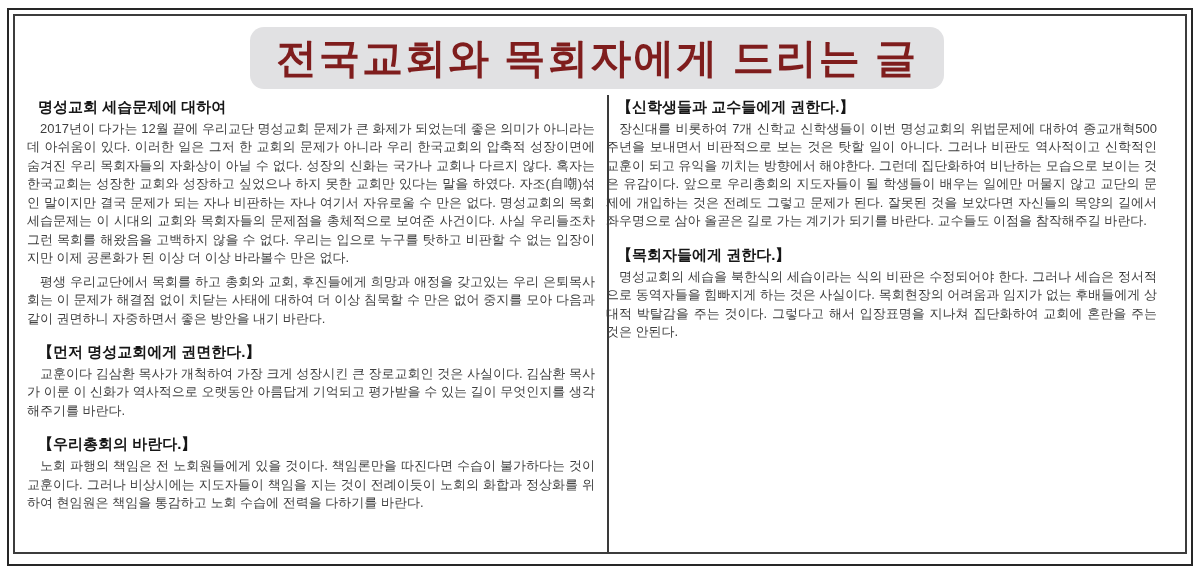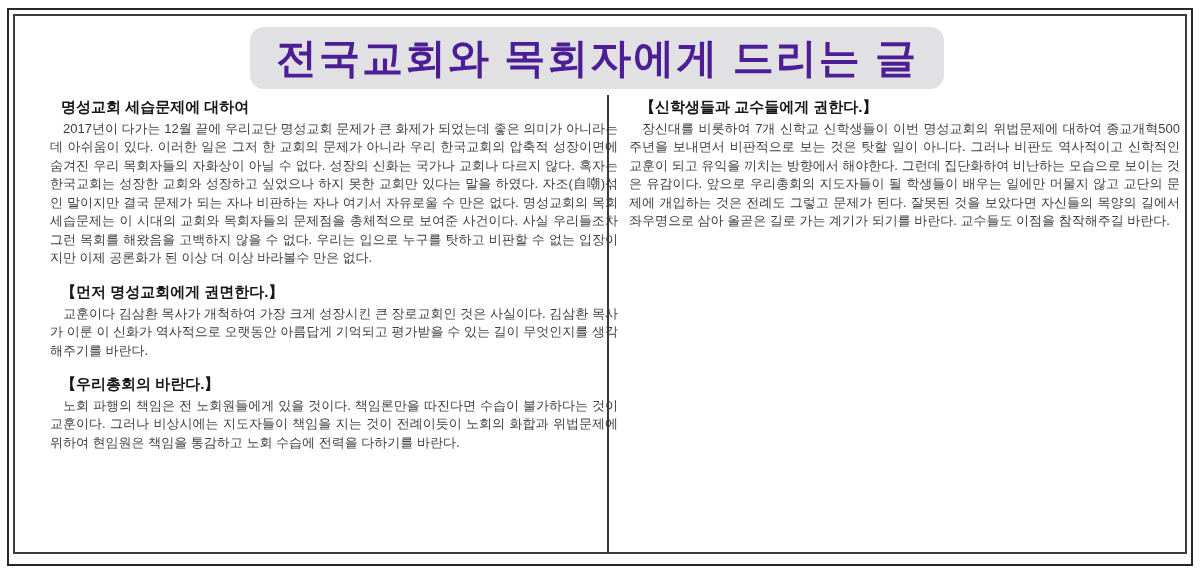--- a/index.html
+++ b/index.html
@@ -8,23 +8,23 @@
     font-family:"Liberation Sans","DejaVu Sans",sans-serif;
   }
   .frame-outer{position:absolute;left:7px;top:8px;right:7px;bottom:4px;border:2px solid #262626;}
   .frame-inner{position:absolute;left:13px;top:14px;right:13px;bottom:16px;border:2px solid #3c3c3c;}
   .title-box{
     position:absolute;left:250px;top:27px;width:694px;height:62px;
     background:#e1e1e3;border-radius:14px;
     display:flex;align-items:center;justify-content:center;
   }
   .title-text{
-    font-size:41px;font-weight:900;color:#4c1d95;letter-spacing:2px;white-space:nowrap;
+    font-size:41px;font-weight:900;color:#7f1d1d;letter-spacing:2px;white-space:nowrap;
   }
-  .col{position:absolute;top:98px;margin-left:23px;}
+  .col{position:absolute;top:98px;}
   .col-left{left:27px;width:568px;}
   .col-right{left:606px;width:551px;}
   .col-divider{position:absolute;left:607px;top:95px;height:457px;width:2px;background:#3a3a3a;}
   .body-text{
     font-size:13px;line-height:1.42;color:#3e3e3e;
     text-align:justify;word-break:break-all;margin:0;text-indent:1em;
   }
   .doc-heading{
     font-size:15px;font-weight:700;color:#161616;margin:0 0 3px 0;padding-left:11px;
   }
@@ -43,38 +43,43 @@
 
   <div class="title-box">
     <span class="title-text">전국교회와 목회자에게 드리는 글</span>
   </div>
 
   <div class="col-divider"></div>
 
   <div class="col col-left">
     <div class="doc-heading">명성교회 세습문제에 대하여</div>
     <p class="body-text">2017년이 다가는 12월 끝에 우리교단 명성교회 문제가 큰 화제가 되었는데 좋은 의미가 아니라는데 아쉬움이 있다. 이러한 일은 그저 한 교회의 문제가 아니라 우리 한국교회의 압축적 성장이면에 숨겨진 우리 목회자들의 자화상이 아닐 수 없다. 성장의 신화는 국가나 교회나 다르지 않다. 혹자는 한국교회는 성장한 교회와 성장하고 싶었으나 하지 못한 교회만 있다는 말을 하였다. 자조(自嘲)섞인 말이지만 결국 문제가 되는 자나 비판하는 자나 여기서 자유로울 수 만은 없다. 명성교회의 목회세습문제는 이 시대의 교회와 목회자들의 문제점을 총체적으로 보여준 사건이다. 사실 우리들조차 그런 목회를 해왔음을 고백하지 않을 수 없다. 우리는 입으로 누구를 탓하고 비판할 수 없는 입장이지만 이제 공론화가 된 이상 더 이상 바라볼수 만은 없다.</p>
+    <p class="body-text para-gap">평생 우리교단에서 목회를 하고 총회와 교회, 후진들에게 희망과 애정을 갖고있는 우리 은퇴목사회는 이 문제가 해결점 없이 치닫는 사태에 대하여 더 이상 침묵할 수 만은 없어 중지를 모아 다음과 같이 권면하니 자중하면서 좋은 방안을 내기 바란다.</p>
 
     <div class="section">
       <div class="doc-heading">【먼저 명성교회에게 권면한다.】</div>
       <p class="body-text">교훈이다 김삼환 목사가 개척하여 가장 크게 성장시킨 큰 장로교회인 것은 사실이다. 김삼환 목사가 이룬 이 신화가 역사적으로 오랫동안 아름답게 기억되고 평가받을 수 있는 길이 무엇인지를 생각해주기를 바란다.</p>
     </div>
 
     <div class="section">
       <div class="doc-heading">【우리총회의 바란다.】</div>
-      <p class="body-text">노회 파행의 책임은 전 노회원들에게 있을 것이다. 책임론만을 따진다면 수습이 불가하다는 것이 교훈이다. 그러나 비상시에는 지도자들이 책임을 지는 것이 전례이듯이 노회의 화합과 위법문제에 위하여 현임원은 책임을 통감하고 노회 수습에 전력을 다하기를 바란다.</p>
+      <p class="body-text">노회 파행의 책임은 전 노회원들에게 있을 것이다. 책임론만을 따진다면 수습이 불가하다는 것이 교훈이다. 그러나 비상시에는 지도자들이 책임을 지는 것이 전례이듯이 노회의 화합과 정상화를 위하여 현임원은 책임을 통감하고 노회 수습에 전력을 다하기를 바란다.</p>
     </div>
 
   </div>
 
   <div class="col col-right">
     <div>
       <div class="doc-heading">【신학생들과 교수들에게 권한다.】</div>
       <p class="body-text">장신대를 비롯하여 7개 신학교 신학생들이 이번 명성교회의 위법문제에 대하여 종교개혁500주년을 보내면서 비판적으로 보는 것은 탓할 일이 아니다. 그러나 비판도 역사적이고 신학적인 교훈이 되고 유익을 끼치는 방향에서 해야한다. 그런데 집단화하여 비난하는 모습으로 보이는 것은 유감이다. 앞으로 우리총회의 지도자들이 될 학생들이 배우는 일에만 머물지 않고 교단의 문제에 개입하는 것은 전례도 그렇고 문제가 된다. 잘못된 것을 보았다면 자신들의 목양의 길에서 좌우명으로 삼아 올곧은 길로 가는 계기가 되기를 바란다. 교수들도 이점을 참작해주길 바란다.</p>
     </div>
 
+    <div class="section">
+      <div class="doc-heading">【목회자들에게 권한다.】</div>
+      <p class="body-text">명성교회의 세습을 북한식의 세습이라는 식의 비판은 수정되어야 한다. 그러나 세습은 정서적으로 동역자들을 힘빠지게 하는 것은 사실이다. 목회현장의 어려움과 임지가 없는 후배들에게 상대적 박탈감을 주는 것이다. 그렇다고 해서 입장표명을 지나쳐 집단화하여 교회에 혼란을 주는 것은 안된다.</p>
+    </div>
 
     <div class="closing-block">
     </div>
 
   </div>
 
 </div>
 
 </body></html>

